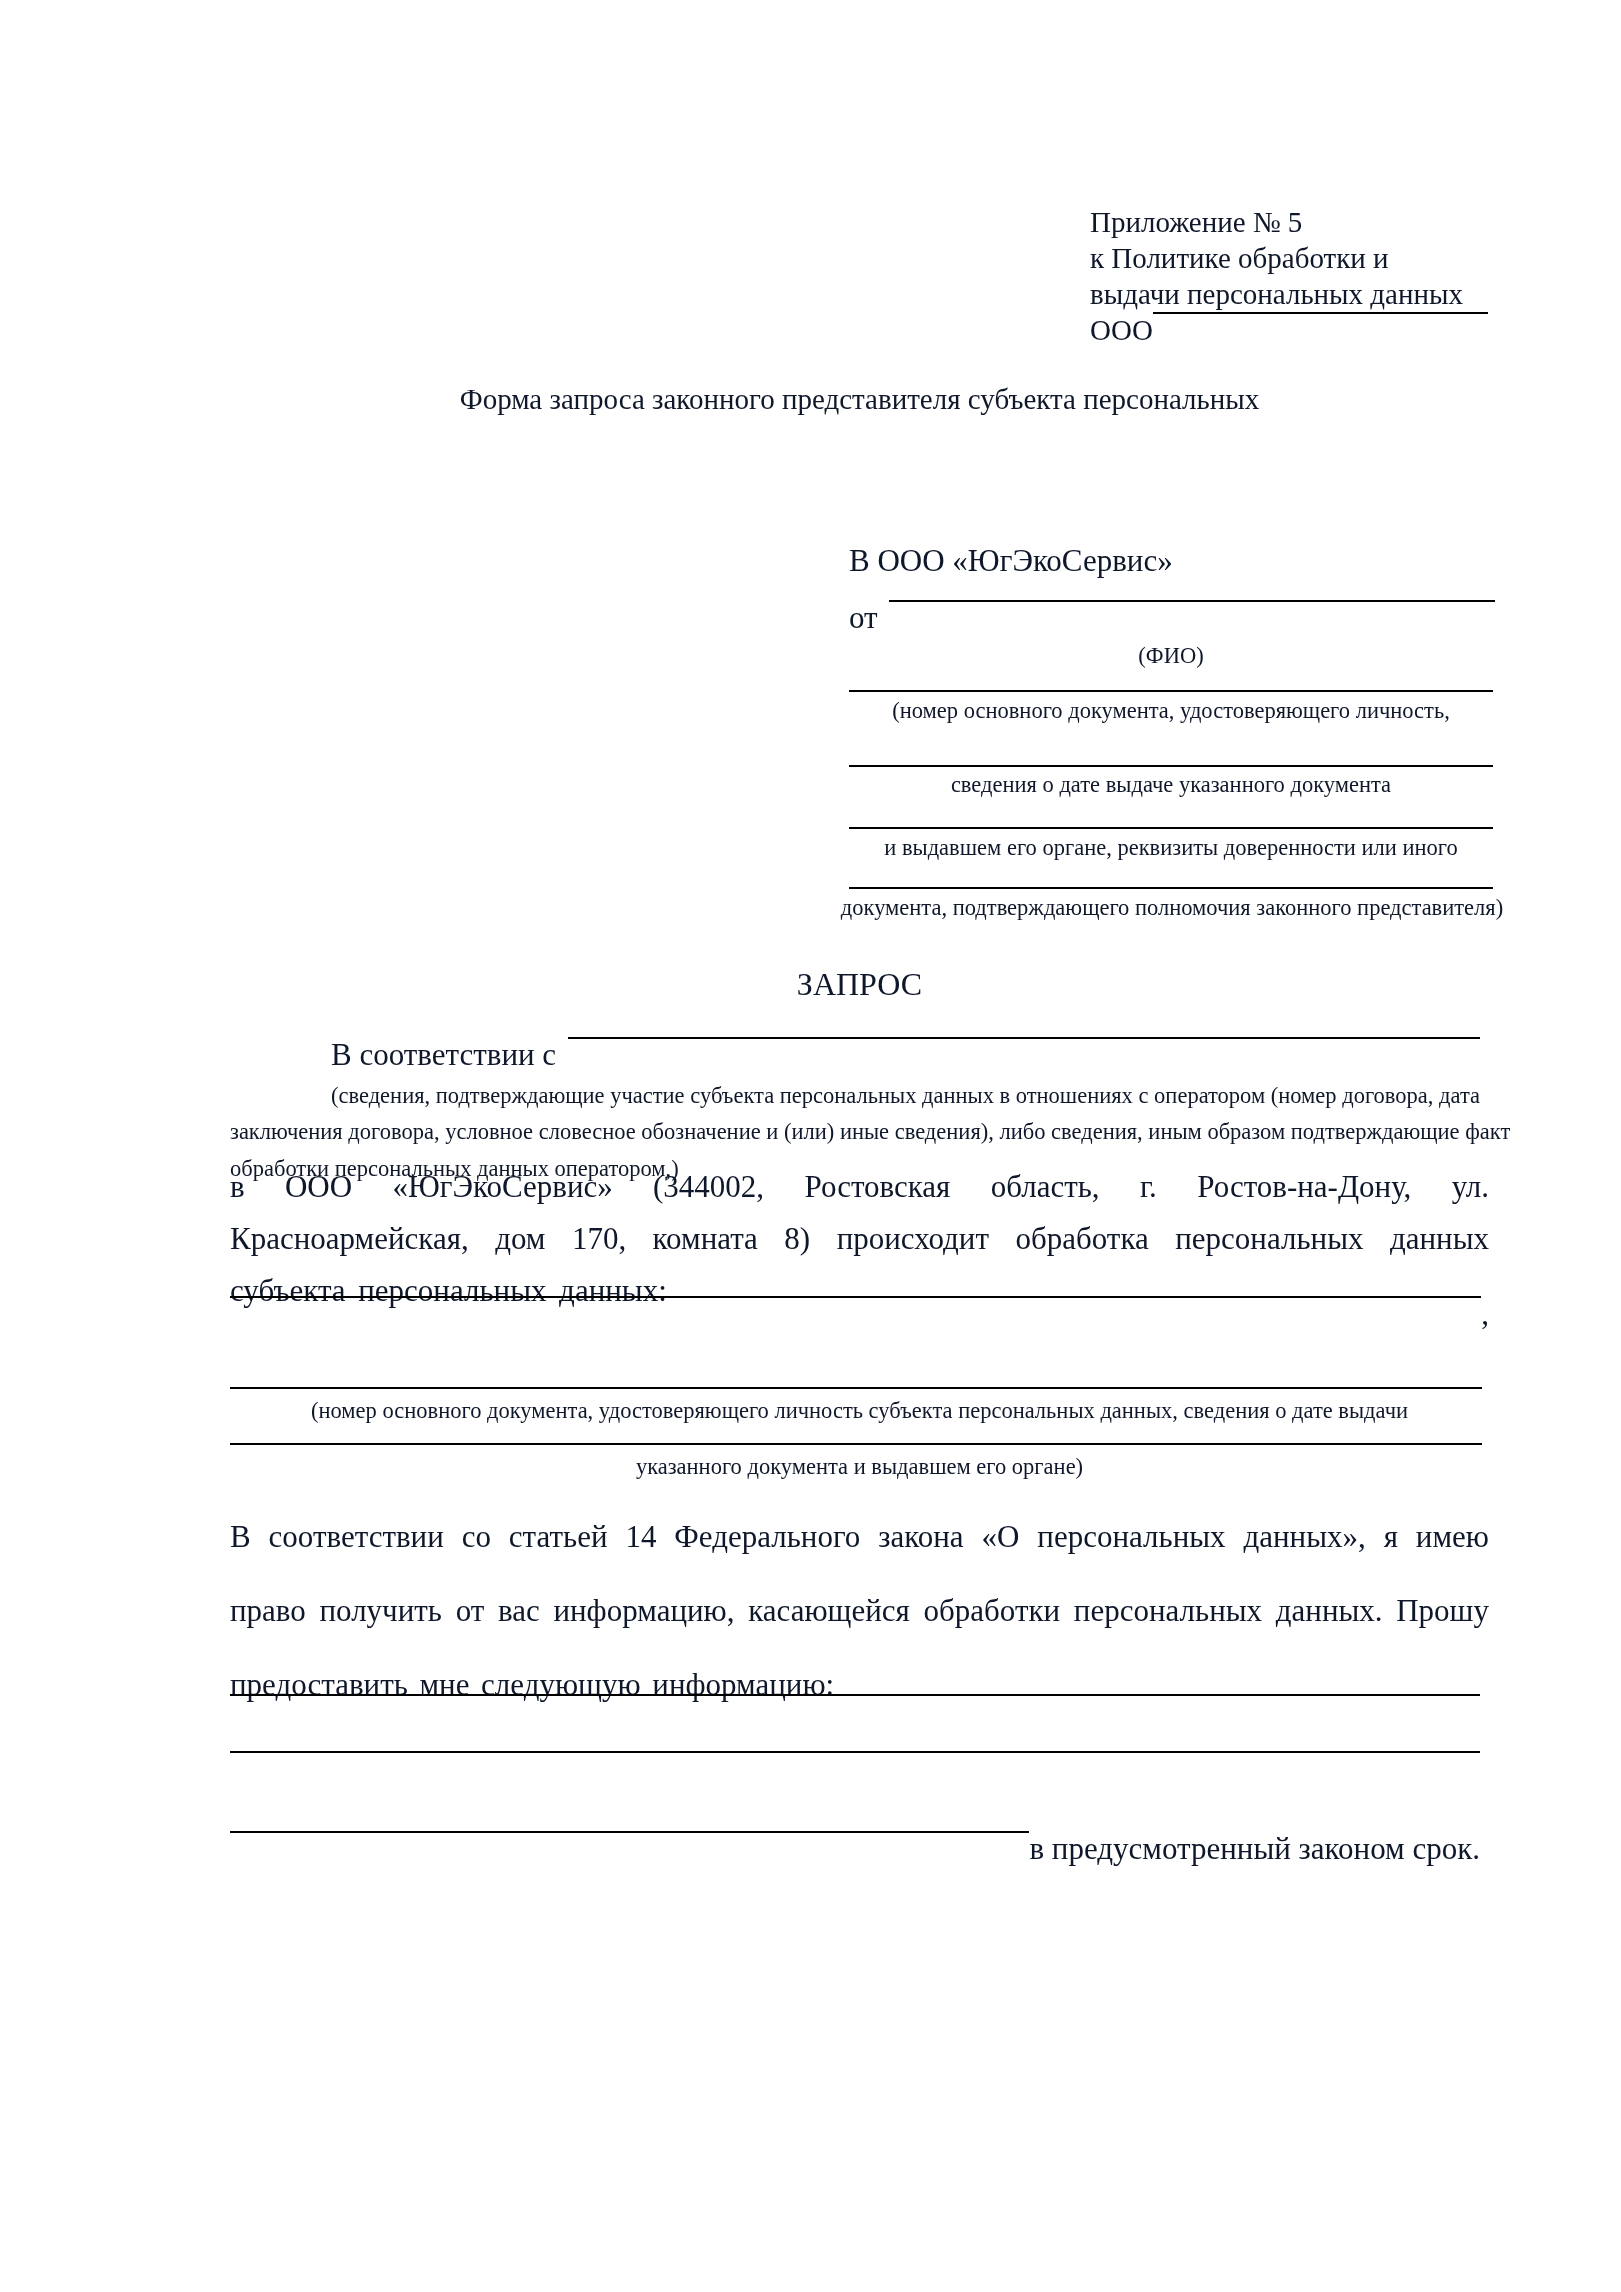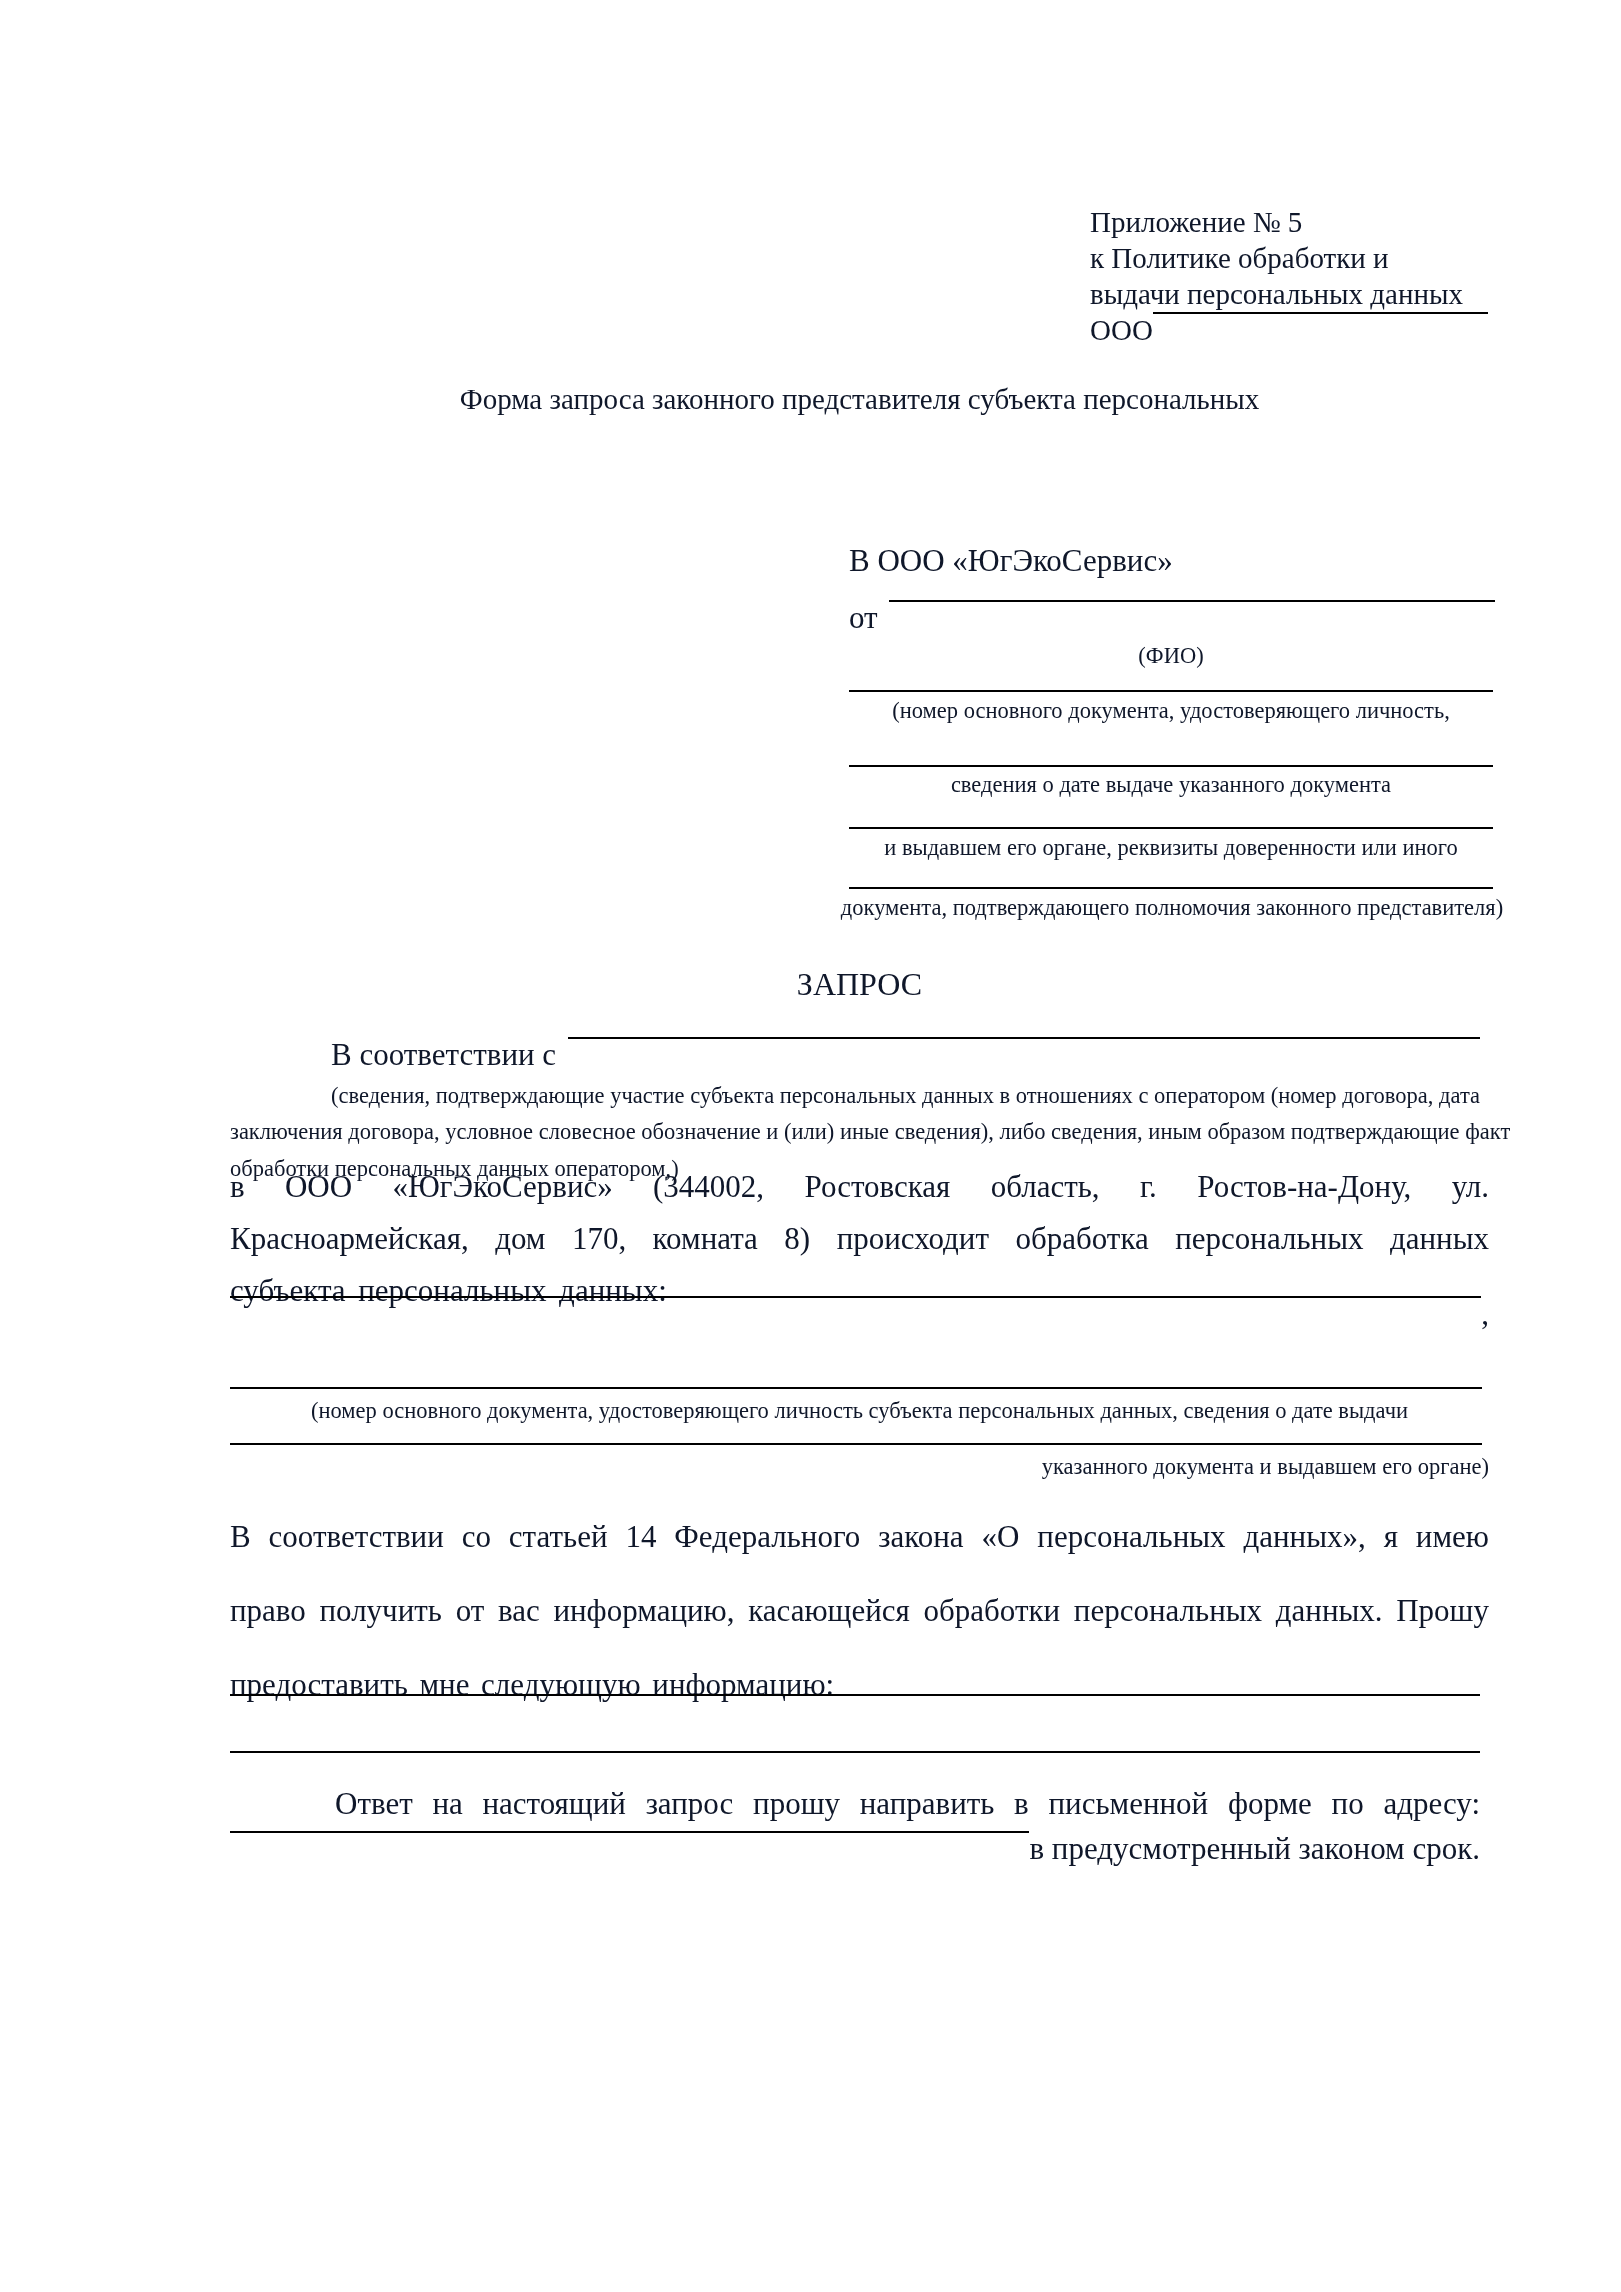--- a/index.html
+++ b/index.html
@@ -85,28 +85,27 @@
 
   <div class="abs row fs-body" style="left:230px; top:1296px; width:1259px; height:35px;">
     <span class="fill"></span>
     <span>,</span>
   </div>
 
   <div class="rule" style="left:230px; top:1387px; width:1252px;"></div>
   <div class="abs fs-cap center nowrap" style="left:230px; top:1398px; width:1259px;">(номер основного документа, удостоверяющего личность субъекта персональных данных, сведения о дате выдачи</div>
 
   <div class="rule" style="left:230px; top:1443px; width:1252px;"></div>
-  <div class="abs fs-cap center nowrap" style="left:230px; top:1454px; width:1259px;text-align:right;">указанного документа и выдавшем его органе)</div>
+  <div class="abs fs-cap center nowrap" style="left:230px; top:1454px; width:1259px;">указанного документа и выдавшем его органе)</div>
 
   <div class="abs fs-body just" style="left:230px; top:1500px; width:1259px; line-height:74px; word-spacing:3.9px;">В соответствии со статьей 14 Федерального закона «О персональных данных», я имею право получить от вас информацию, касающейся обработки персональных данных. Прошу предоставить мне следующую информацию:</div>
 
   <div class="rule" style="left:230px; top:1694px; width:1250px;"></div>
   <div class="rule" style="left:230px; top:1751px; width:1250px;"></div>
 
-  <div class="abs fs-body just-last nowrap" style="left:335px; top:1786px; width:1145px;">Ответ на настоящий запрос прошу направить в письменной форме по адресу:</div>
   <div class="abs row fs-body" style="left:230px; top:1831px; width:1250px; height:39px;">
     <span class="fill"></span>
     <span class="nowrap">в предусмотренный законом срок.</span>
   </div>
 
   <div class="abs fs-body nowrap" style="left:230px; top:1958px;">«___» ________20__г.</div>
   <div class="abs row fs-body" style="left:917px; top:1956px; width:551px; height:39px;">
     <span class="fill"></span>
     <span class="nowrap">(подпись)</span>
   </div>

